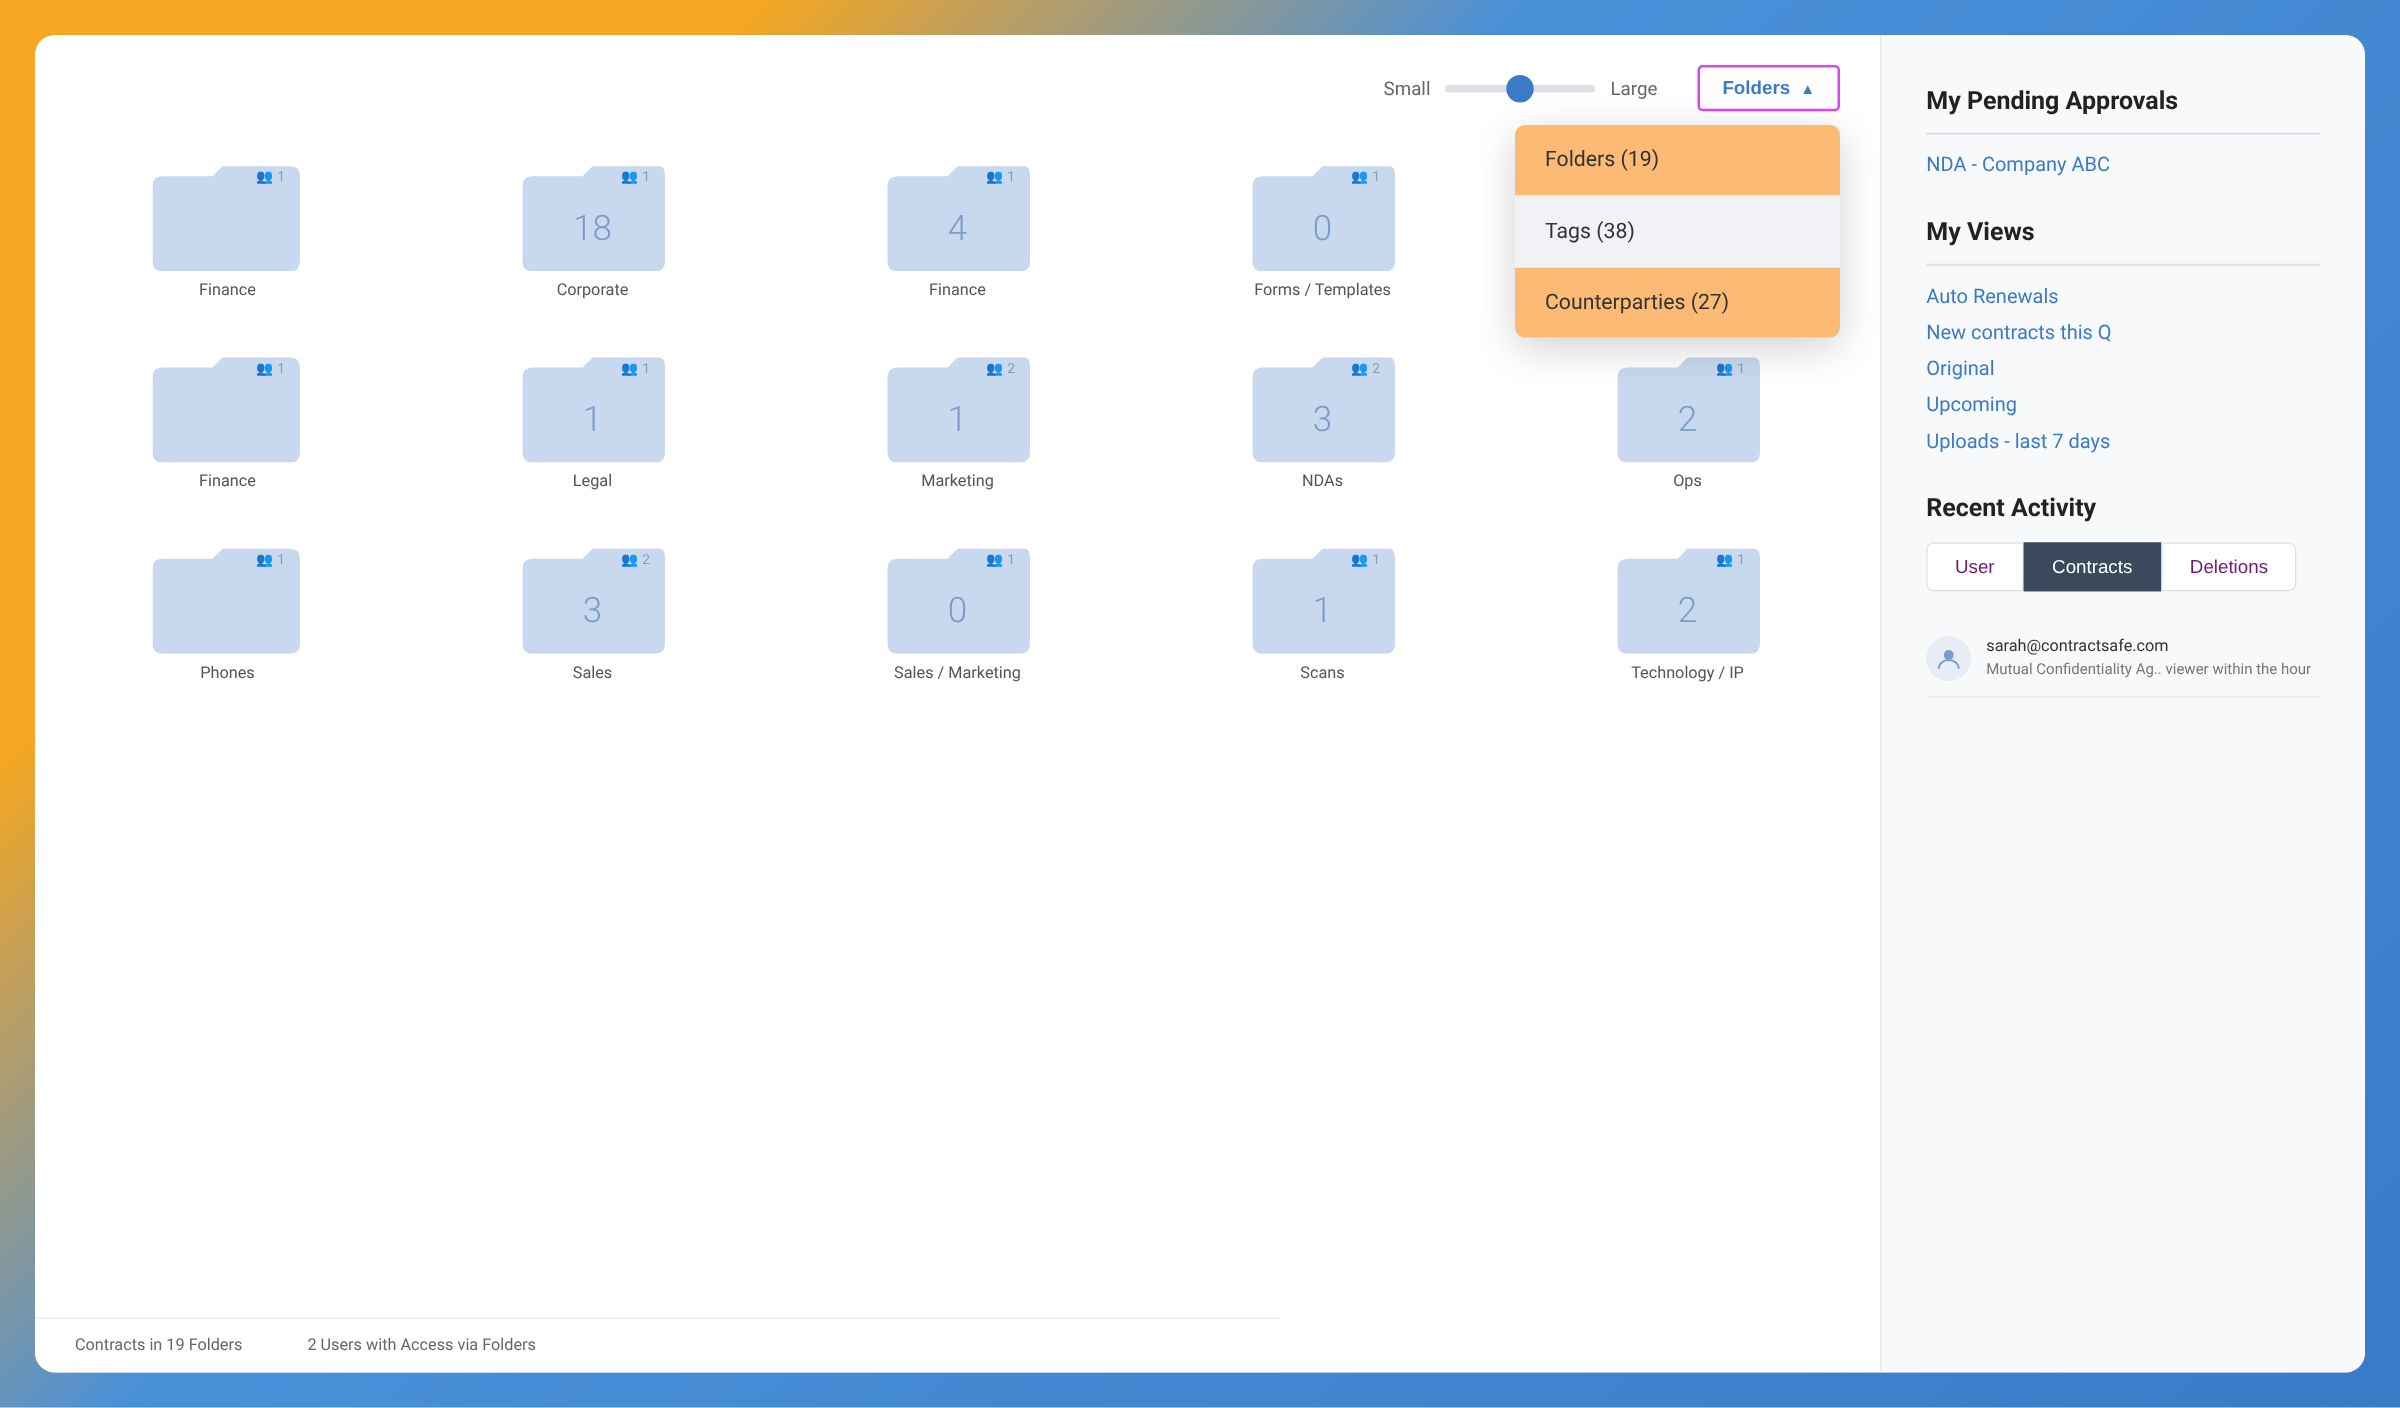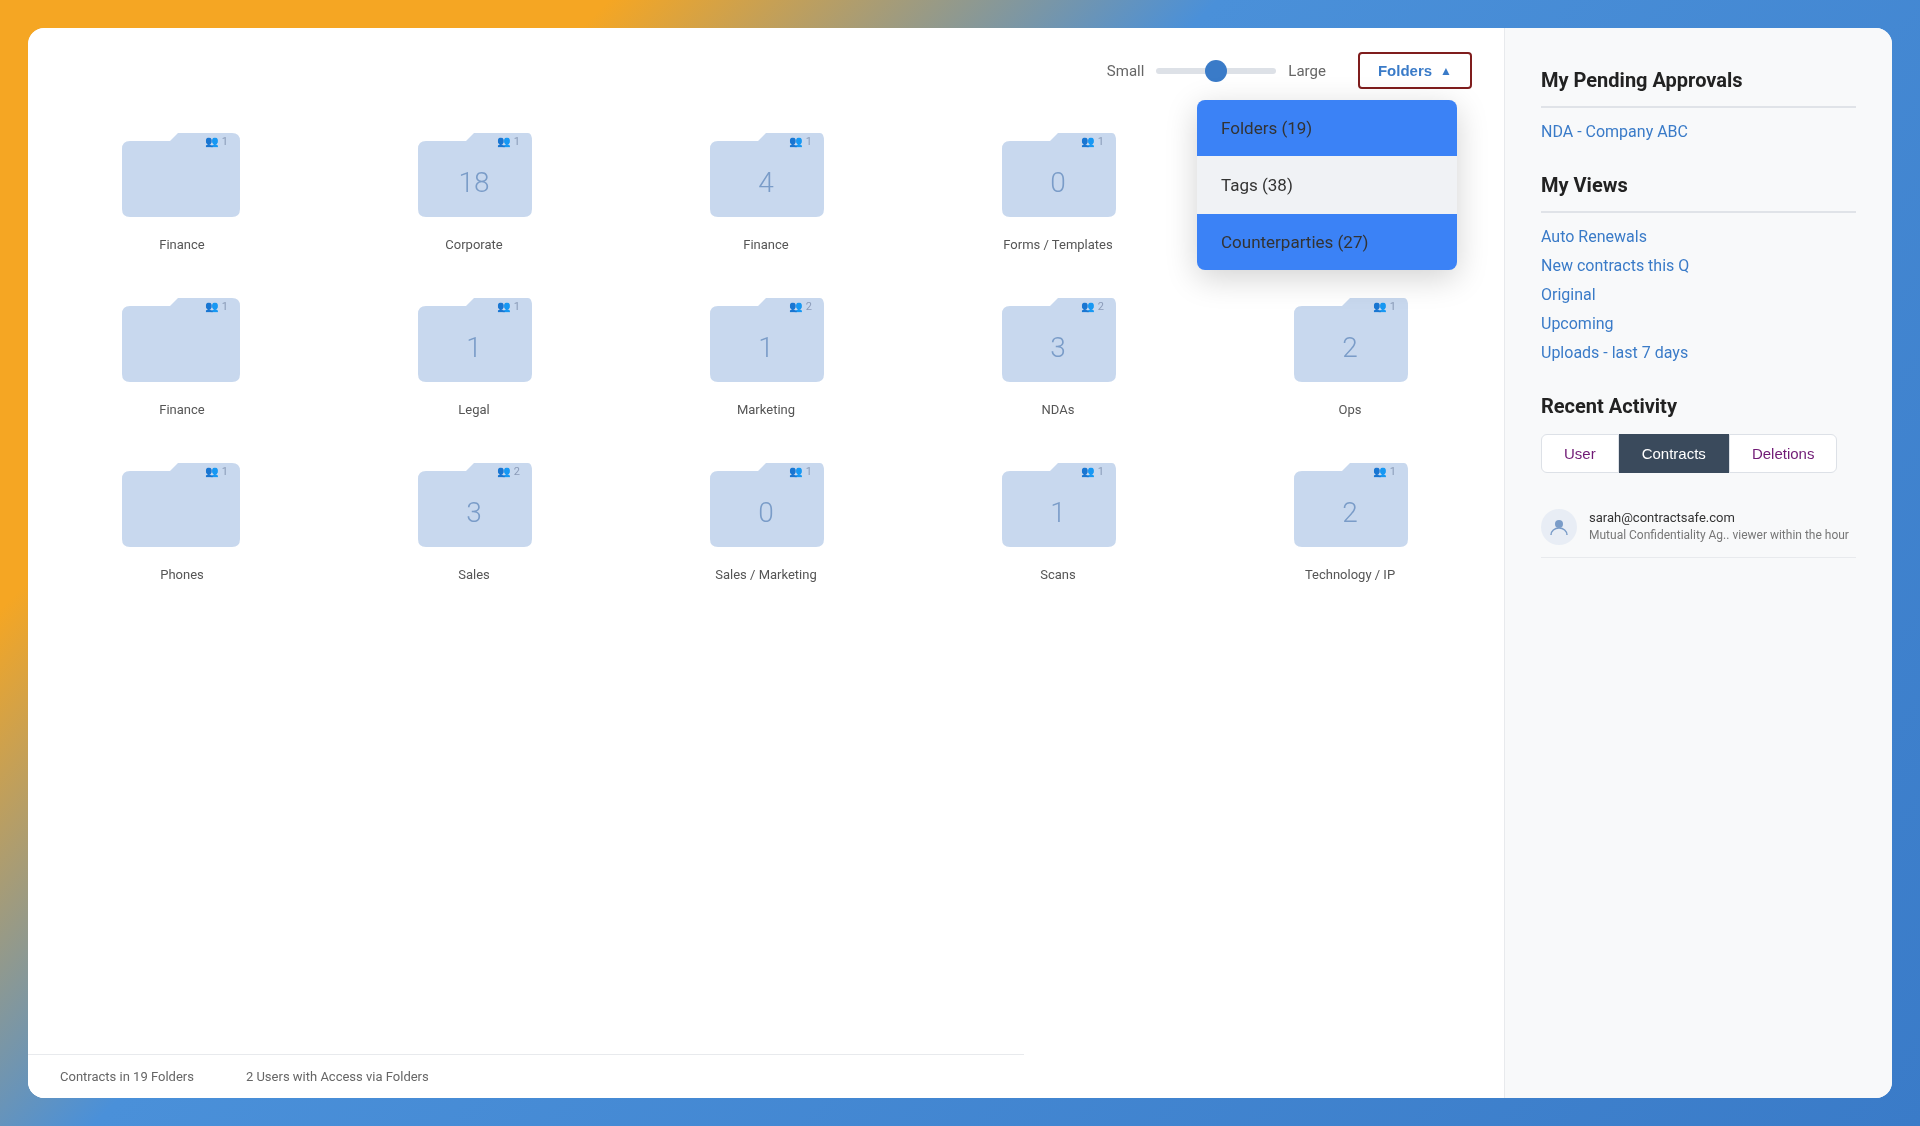--- a/index.html
+++ b/index.html
@@ -75,42 +75,42 @@
       left: 50%;
       transform: translate(-50%, -50%);
       cursor: pointer;
     }
 
     .folders-btn {
       display: flex;
       align-items: center;
       gap: 8px;
       padding: 8px 18px;
-      border: 2px solid #7f1d1d;
+      border: 2px solid #d946ef;
       border-radius: 4px;
       background: white;
       color: #3a7bc8;
       font-size: 15px;
       font-weight: 600;
       cursor: pointer;
       position: relative;
     }
 
     .folders-btn .arrow {
       font-size: 12px;
       color: #3a7bc8;
     }
 
     
     .dropdown-menu {
       position: absolute;
       top: 72px;
-      right: 47px;
+      right: 32px;
       width: 260px;
-      background: #3b82f6;
+      background: #fdba74;
       border-radius: 8px;
       box-shadow: 0 8px 32px rgba(0,0,0,0.18);
       z-index: 100;
       overflow: hidden;
     }
 
     .dropdown-item {
       padding: 18px 24px;
       font-size: 17px;
       color: #333;
@@ -174,21 +174,21 @@
       color: #8a9bb8;
       display: flex;
       align-items: center;
       gap: 2px;
     }
 
     .folder-name {
       font-size: 13px;
       color: #555;
       text-align: center;
-      margin-top: 20px;
+      margin-top: 8px;
       line-height: 1.3;
     }
 
     
     .right-panel {
       width: 388px;
       background: #f8f9fa;
       padding: 40px 36px;
       border-left: 1px solid #e8eaed;
       overflow-y: auto;

